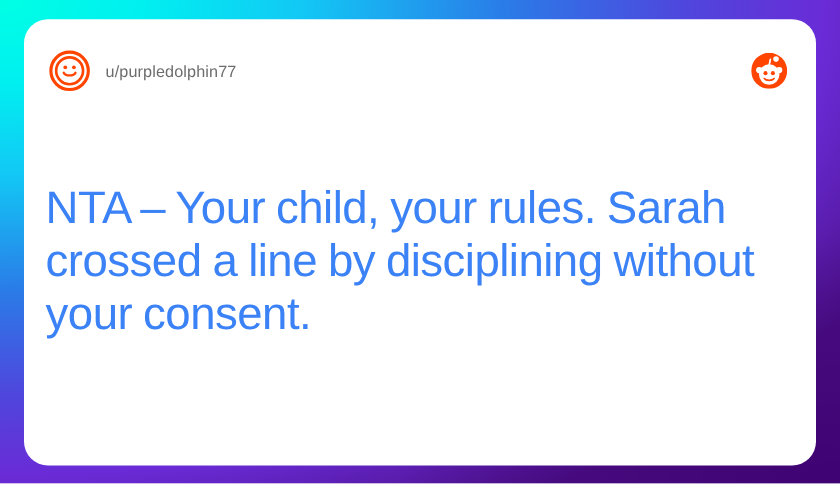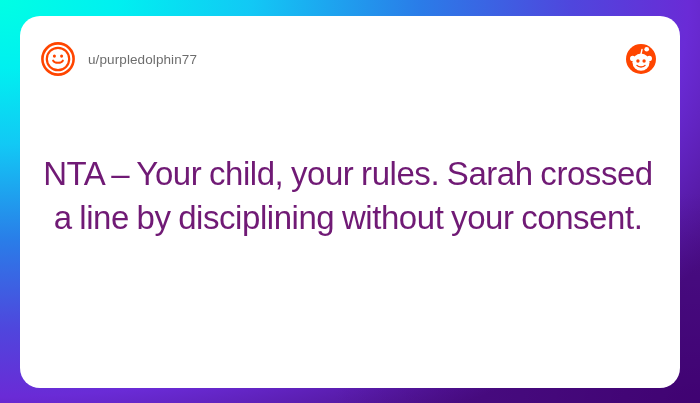--- a/index.html
+++ b/index.html
@@ -36,21 +36,20 @@
     position: absolute;
     left: 20px;
     top: 16px;
     width: 660px;
     height: 372px;
     background: #ffffff;
     border-radius: 20px;
     box-sizing: border-box;
     z-index: 2;
     overflow: hidden;
-    text-align: center;
   }
 
   .card-header {
     position: absolute;
     left: 0;
     top: 0;
     right: 0;
     height: 86px;
     display: flex;
     align-items: center;
@@ -86,23 +85,23 @@
 
   .card-body {
     position: absolute;
     left: 18px;
     right: 22px;
     top: 136px;
   }
 
   .comment-text {
     margin: 0;
-    font-size: 33px;
+    font-size: 38px;
     line-height: 44px;
-    color: #701a75;
+    color: #3b82f6;
     font-family: "Liberation Sans", sans-serif;
     font-weight: 400;
     letter-spacing: -0.45px;
     word-spacing: -1px;
   }
 </style>
 </head>
 <body>
 
 <div id="screen">

